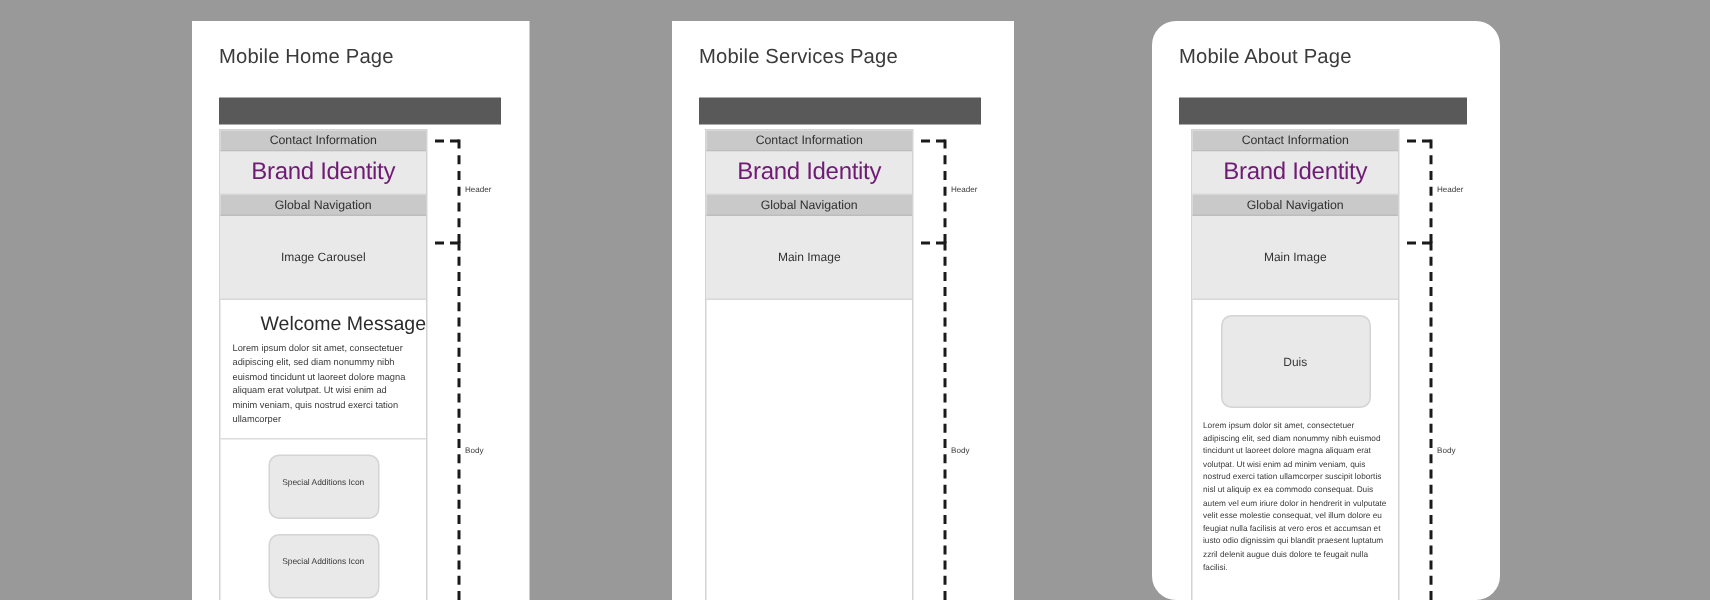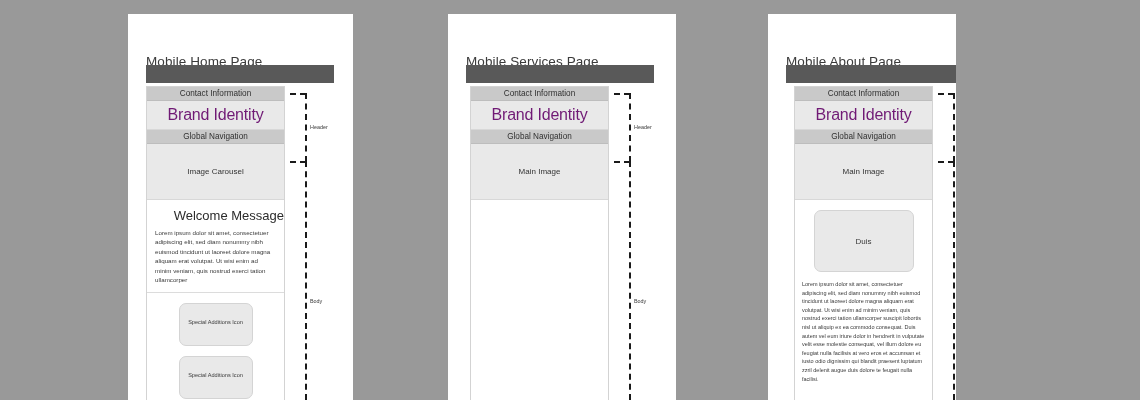--- a/index.html
+++ b/index.html
@@ -13,24 +13,24 @@
 
   
   .panel{
     position:absolute;top:14px;
     background:#ffffff;
     height:386px;
     overflow:hidden;
   }
   #panel-0{left:128px;width:225px;}
   #panel-1{left:448px;width:228px;}
-  #panel-2{left:768px;width:188px;}
+  #panel-2{left:768px;width:232px;border-radius:16px;}
 
   .panel-title{
-    position:absolute;left:18px;top:40px;
+    position:absolute;left:18px;top:16px;
     font-size:13.5px;color:#3b3b3b;
     letter-spacing:.1px;white-space:nowrap;
   }
   .title-bar{
     position:absolute;left:18px;top:51px;
     height:18px;background:#595959;
   }
   #panel-0 .title-bar{width:188px;}
   #panel-1 .title-bar{width:188px;}
   #panel-2 .title-bar{width:192px;}

